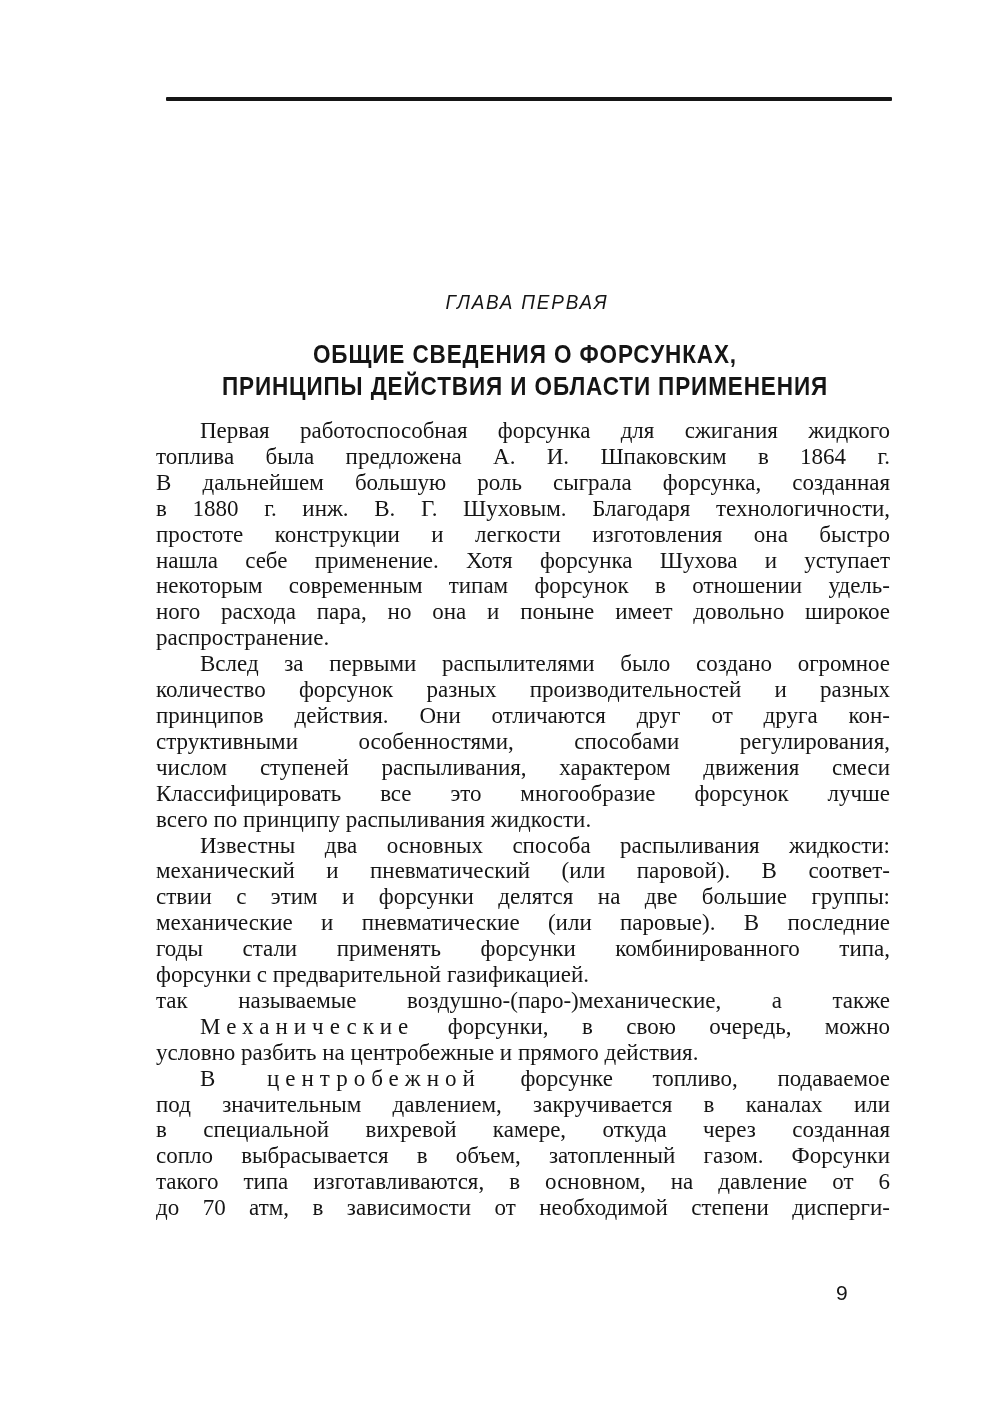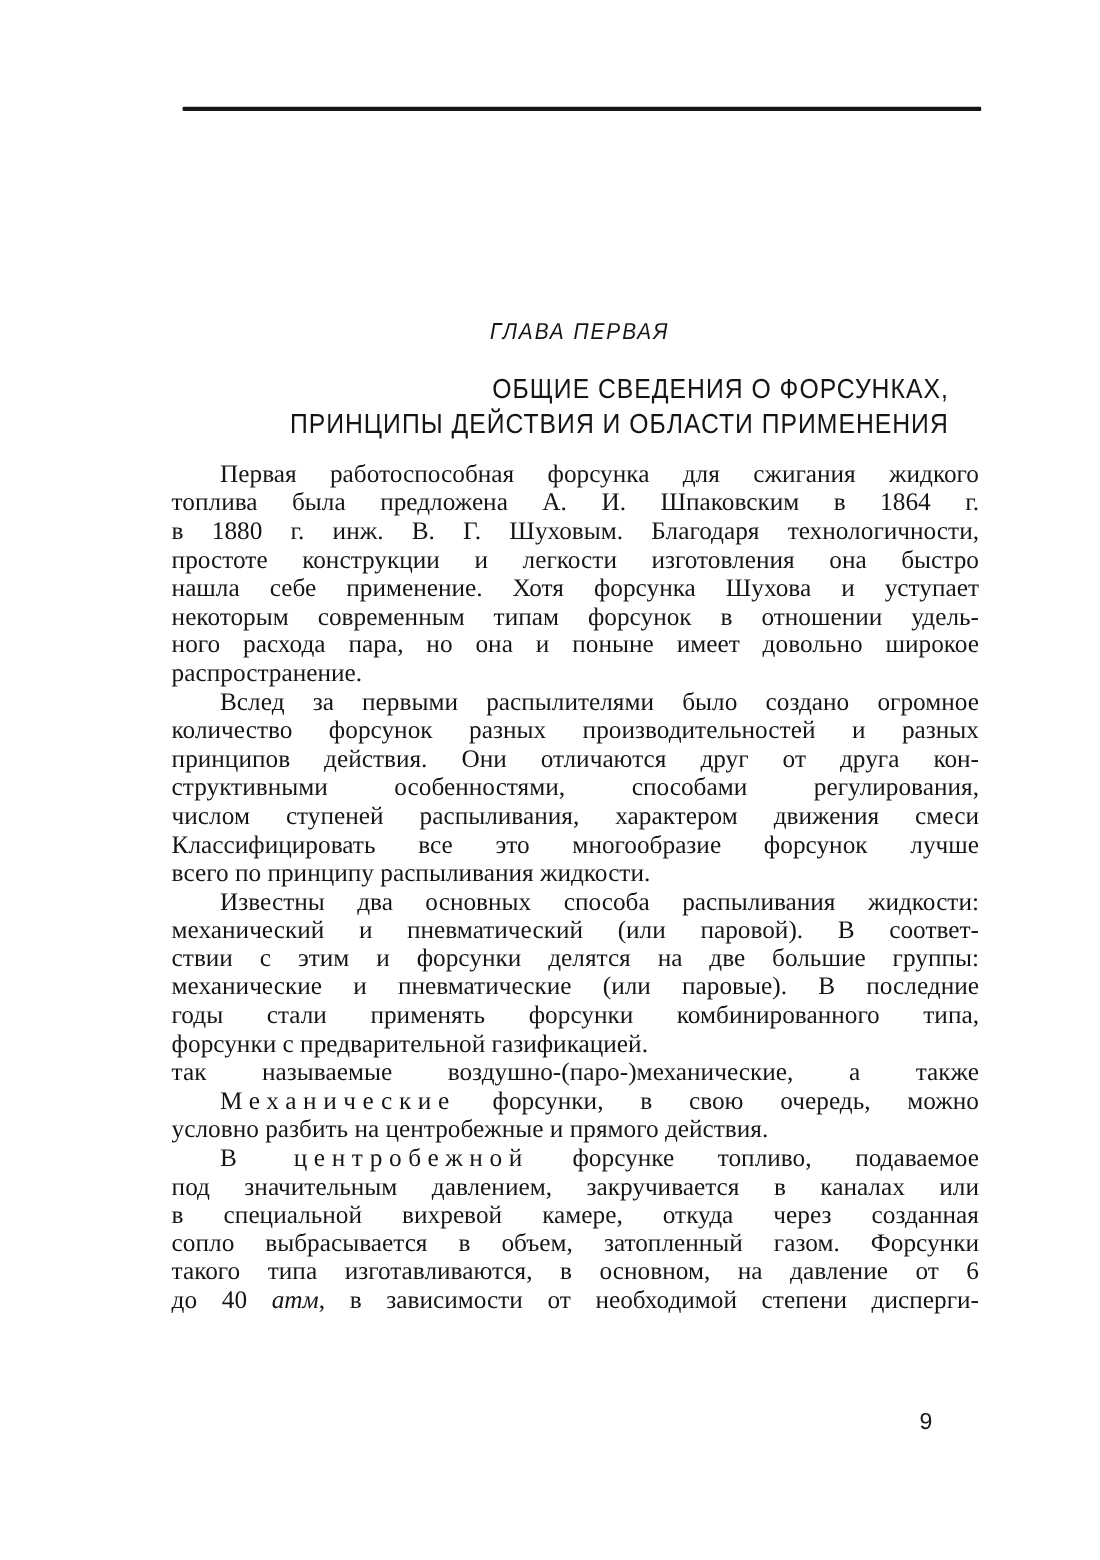--- a/index.html
+++ b/index.html
@@ -1,49 +1,50 @@
 <!DOCTYPE html>
 <html><head>
   <meta charset="utf-8">
   <style>
     html, body { margin: 0; padding: 0; background: #ffffff; }
     body { width: 1000px; height: 1418px; position: relative; overflow: hidden; color: #151515; }
     .rule { position: absolute; left: 166px; top: 97px; width: 726px; height: 4px; background: #161616; border-radius: 1px; }
     .chapter { position: absolute; left: 0; width: 1000px; top: 290px; text-align: center;
       font-family: "Liberation Sans", sans-serif; font-style: italic; font-size: 21px; letter-spacing: 2px; transform: scaleX(0.9); transform-origin: 527px 0; padding-left: 54px; box-sizing: border-box; }
-    .title { position: absolute; left: 150px; width: 750px; top: 338px; text-align: right;
-      font-family: "Liberation Sans", sans-serif; font-weight: normal; font-size: 25px; line-height: 32px; letter-spacing: 1px; }
+    .title { position: absolute; left: 150px; width: 750px; top: 338px; text-align: center;
+      font-family: "Liberation Sans", sans-serif; font-weight: bold; font-size: 25px; line-height: 32px; letter-spacing: 1px; }
     .title .tl { display: block; white-space: nowrap; transform: scaleX(0.9); }
     .body { position: absolute; left: 156px; top: 418px; width: 734px;
       font-family: "Liberation Serif", serif; font-size: 23px; line-height: 25.9px; }
     .line { display: block; white-space: nowrap; text-align: justify; text-align-last: justify; transform-origin: 0 0; }
     .line.last { text-align-last: left; }
     .line.indent { padding-left: 44px; }
     .sp { letter-spacing: 6px; }
-    .it { font-style: italic; }
+    .it { }
     .page-num { position: absolute; left: 836px; top: 1281px; font-family: "Liberation Sans", sans-serif; font-size: 21px; }
   </style>
 </head>
 <body>
 
 <div>
   <div class="rule"></div>
 
   <div class="chapter">ГЛАВА ПЕРВАЯ</div>
 
   <div class="title">
     <span class="tl">ОБЩИЕ СВЕДЕНИЯ О ФОРСУНКАХ,</span>
     <span class="tl">ПРИНЦИПЫ ДЕЙСТВИЯ И ОБЛАСТИ ПРИМЕНЕНИЯ</span>
   </div>
 
   <div class="body">
 
     <div>
       <span class="line indent">Первая работоспособная форсунка для сжигания жидкого</span>
       <span class="line">топлива была предложена А. И. Шпаковским в 1864 г.</span>
+      <span class="line">В дальнейшем большую роль сыграла форсунка, созданная</span>
       <span class="line">в 1880 г. инж. В. Г. Шуховым. Благодаря технологичности,</span>
       <span class="line">простоте конструкции и легкости изготовления она быстро</span>
       <span class="line">нашла себе применение. Хотя форсунка Шухова и уступает</span>
       <span class="line">некоторым современным типам форсунок в отношении удель-</span>
       <span class="line">ного расхода пара, но она и поныне имеет довольно широкое</span>
       <span class="line last">распространение.</span>
     </div>
 
     <div>
       <span class="line indent">Вслед за первыми распылителями было создано огромное</span>
@@ -69,18 +70,18 @@
       <span class="line indent"><span class="sp">Механические</span><span> форсунки, в свою очередь, можно</span></span>
       <span class="line last">условно разбить на центробежные и прямого действия.</span>
     </div>
 
     <div>
       <span class="line indent"><span class="sp">В центробежной</span><span> форсунке топливо, подаваемое</span></span>
       <span class="line">под значительным давлением, закручивается в каналах или</span>
       <span class="line">в специальной вихревой камере, откуда через созданная</span>
       <span class="line">сопло выбрасывается в объем, затопленный газом. Форсунки</span>
       <span class="line">такого типа изготавливаются, в основном, на давление от 6</span>
-      <span class="line"><span>до 40 </span><span class="it">атм</span><span>, в зависимости от необходимой степени дисперги-</span></span>
+      <span class="line"><span>до 70 </span><span class="it">атм</span><span>, в зависимости от необходимой степени дисперги-</span></span>
     </div>
   </div>
 
   <div class="page-num">9</div>
 </div>
 
 </body></html>

